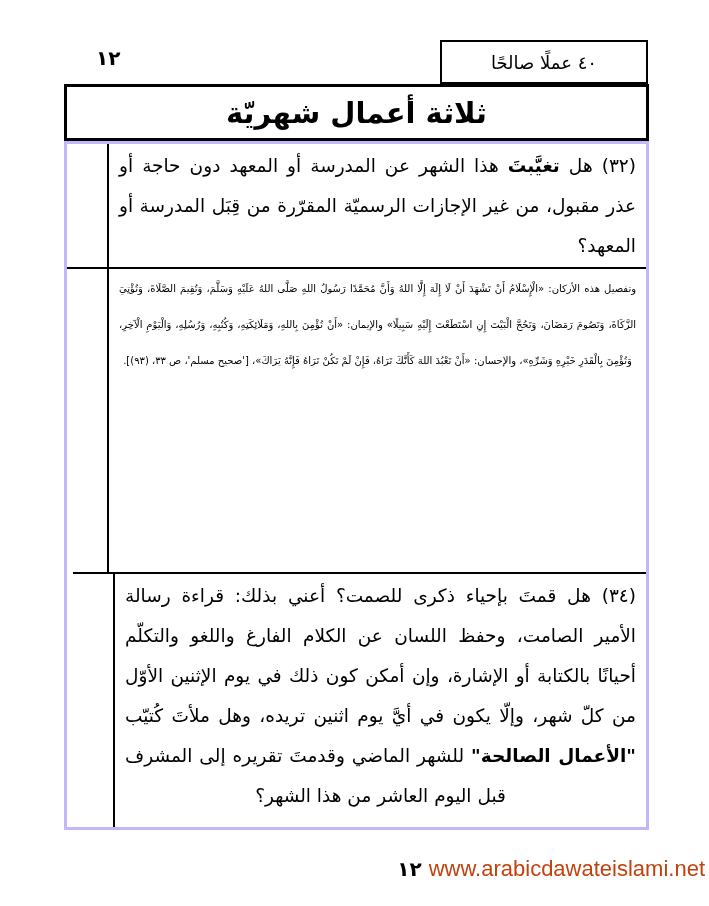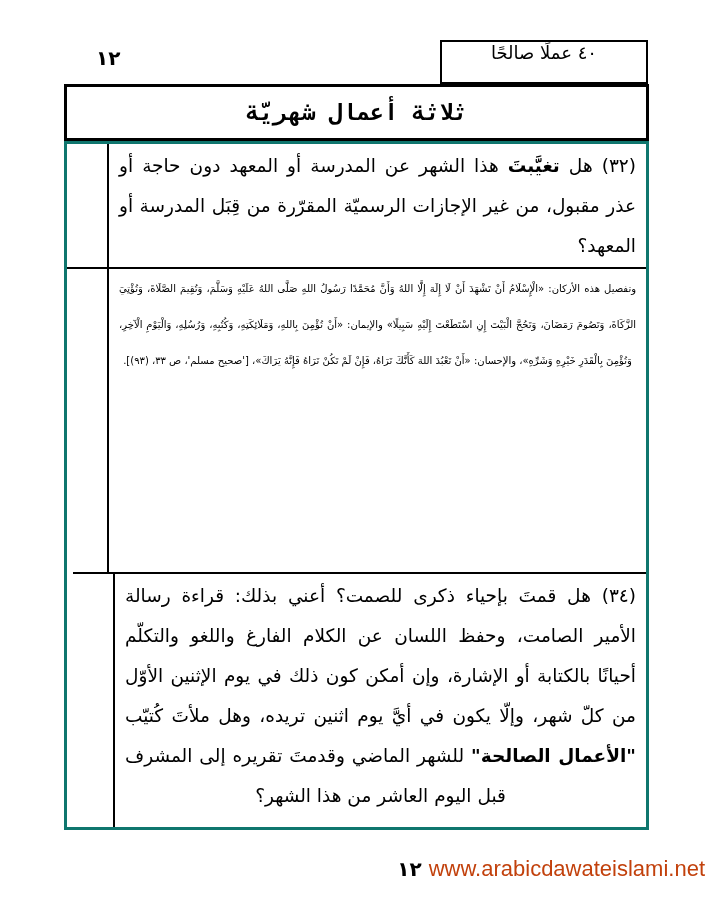--- a/index.html
+++ b/index.html
@@ -27,48 +27,48 @@
 
   .badge-box {
     position: absolute;
     top: 40px;
     left: 440px;
     width: 208px;
     height: 44px;
     border: 2px solid #000000;
     box-sizing: border-box;
     display: flex;
+    align-items: center;
     justify-content: center;
     font-size: 18px;
   }
 
   .title-box {
     position: absolute;
     top: 84px;
     left: 64px;
     width: 585px;
     height: 57px;
     border: 3px solid #000000;
     box-sizing: border-box;
     display: flex;
     align-items: center;
     justify-content: center;
   }
   .title-box .title-text {
-    font-size: 23px;
+    font-size: 29px;
     font-weight: bold;
-    font-family: Liberation Mono, monospace;
   }
 
   .checklist-table {
     position: absolute;
     top: 141px;
     left: 64px;
     width: 585px;
-    border: 3px solid #0f766e;
+    border: 3px solid #c4b5fd;
     box-sizing: border-box;
     background: #ffffff;
   }
 
   .row {
     display: flex;          
     box-sizing: border-box;
     overflow: hidden;
   }
   .row + .row { border-top: 2px solid #000000; }

